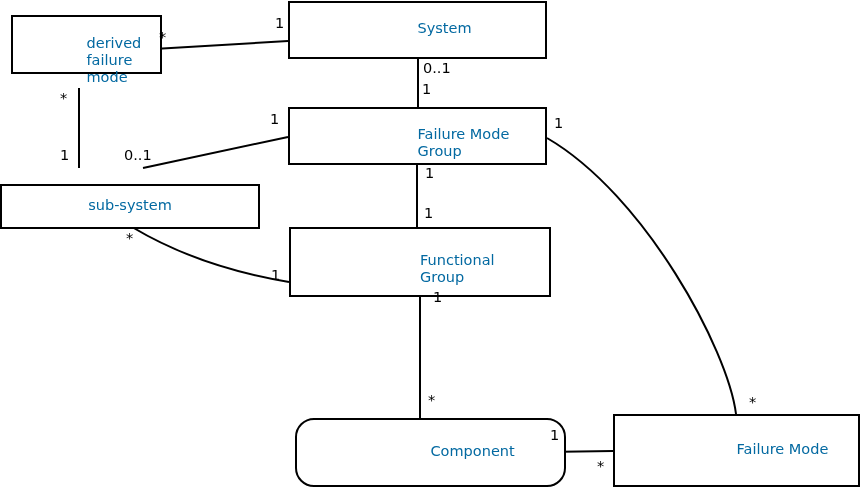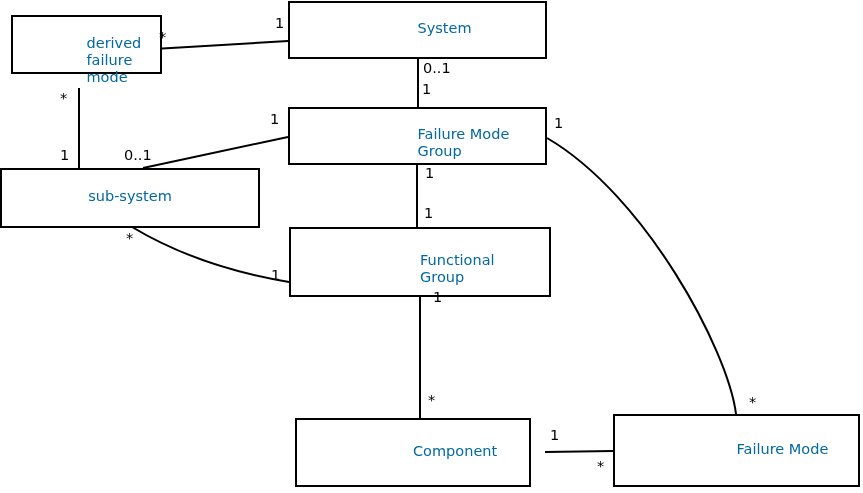--- a/index.html
+++ b/index.html
@@ -77,30 +77,30 @@
 
   <div class="box" style="left:288px; top:1px; width:259px; height:58px;">
     <span class="box-label">System</span>
   </div>
 
   <div class="box" style="left:288px; top:107px; width:259px; height:58px;">
     <span class="box-label">Failure Mode
 Group</span>
   </div>
 
-  <div class="box centered" style="left:0px; top:168px; width:260px; height:60px;">
+  <div class="box centered" style="left:0px; top:184px; width:260px; height:45px;">
     <span class="box-label">sub-system</span>
   </div>
 
   <div class="box" style="left:289px; top:227px; width:262px; height:70px;">
     <span class="box-label">Functional
 Group</span>
   </div>
 
-  <div class="box" style="left:295px; top:418px; width:236px; height:69px;">
+  <div class="box" style="left:295px; top:418px; width:271px; height:69px;border-radius:19px;">
     <span class="box-label">Component</span>
   </div>
 
   <div class="box" style="left:613px; top:414px; width:247px; height:73px;">
     <span class="box-label">Failure Mode</span>
   </div>
 
   <span class="mult" style="left:159px; top:29px;">*</span>
   <span class="mult" style="left:275px; top:15px;">1</span>
   <span class="mult" style="left:60px; top:90px;">*</span>

